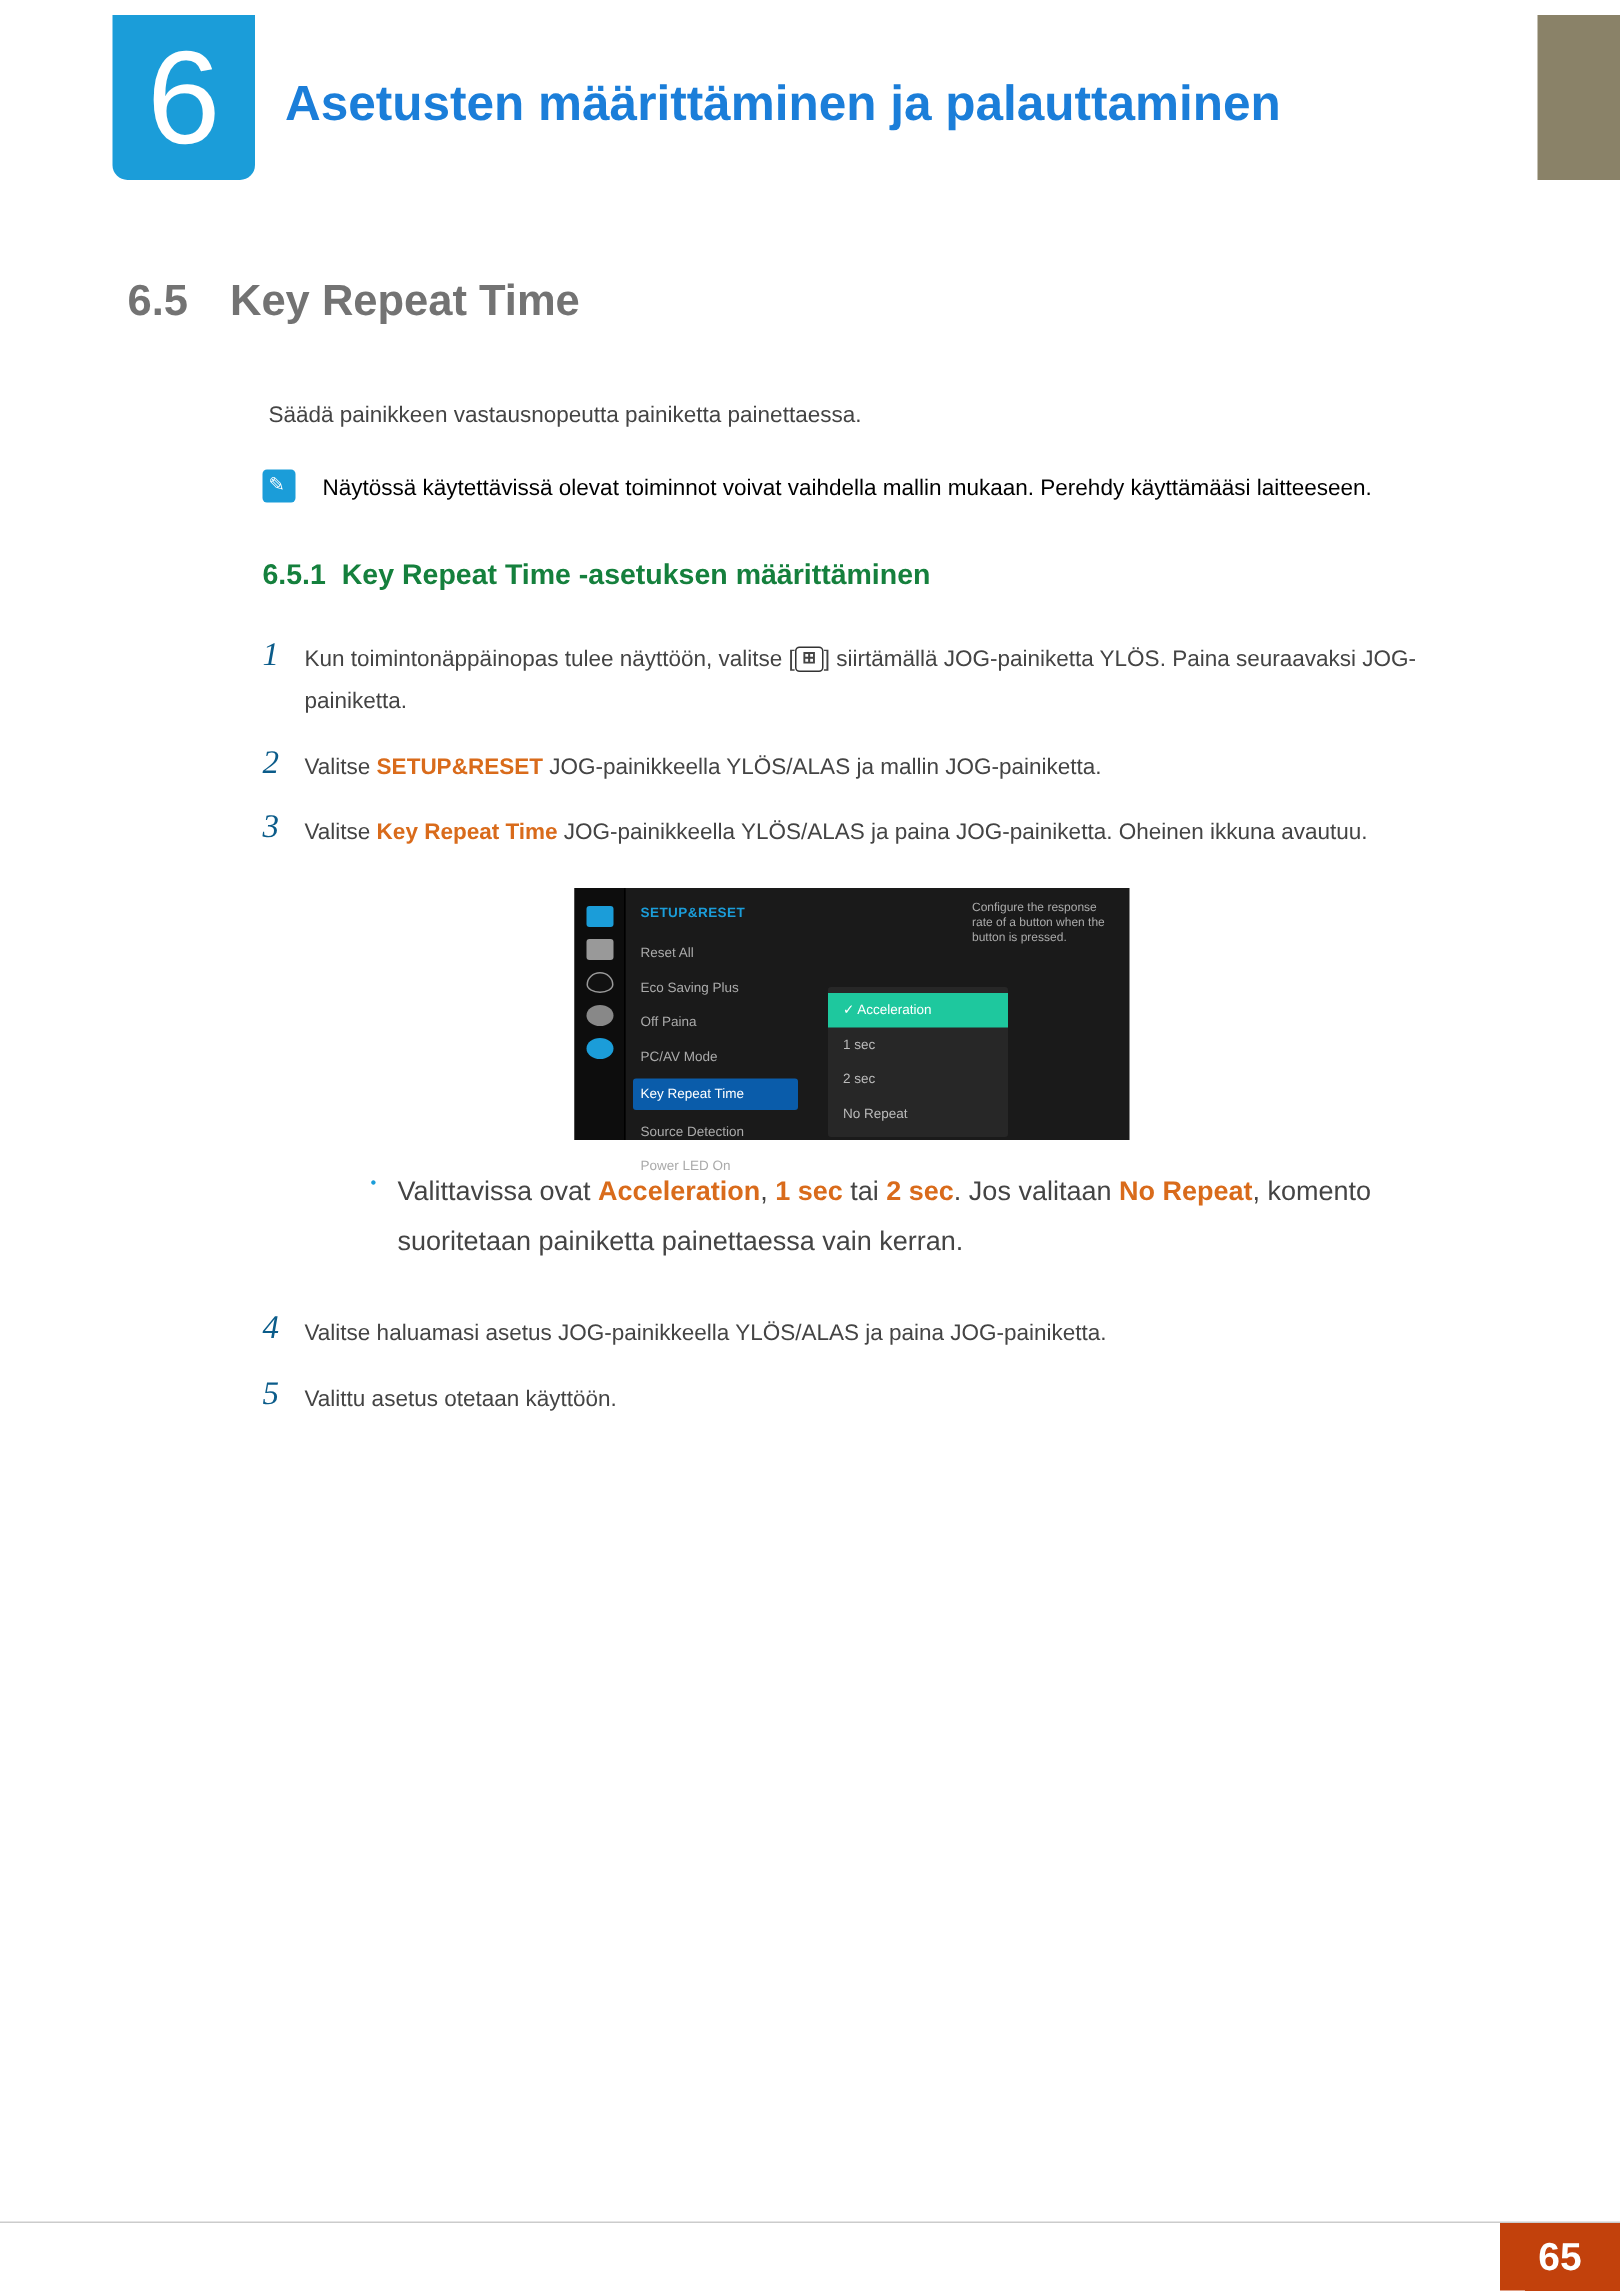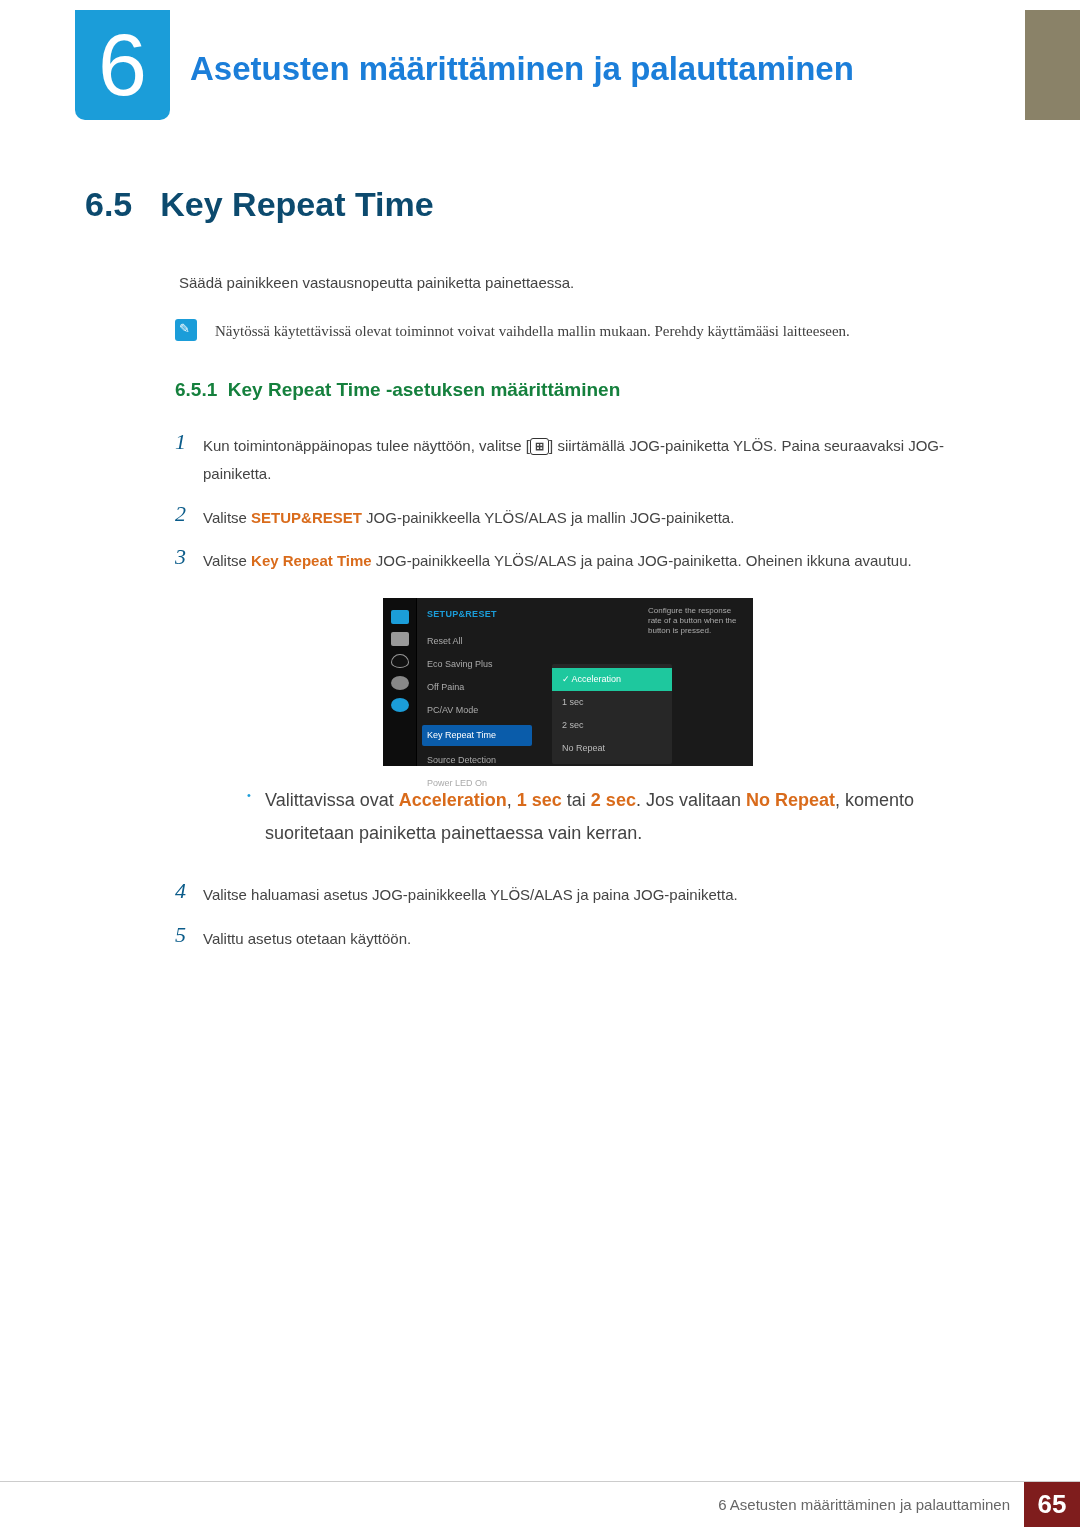--- a/index.html
+++ b/index.html
@@ -47,22 +47,22 @@
 
   
   .content {
     position: absolute;
     top: 185px;
     left: 85px;
     right: 85px;
   }
 
   .section-heading {
-    color: #0c4a6e;
-    font-size: 34px;
+    color: #737373;
+    font-size: 29px;
     font-weight: bold;
     margin-bottom: 50px;
   }
   .section-heading .num { margin-right: 28px; }
 
   .intro-text {
     font-size: 15px;
     color: #444;
     margin-left: 94px;
     margin-bottom: 28px;
@@ -86,23 +86,22 @@
   .note-icon::after {
     content: "✎";
     color: #fff;
     font-size: 13px;
     position: absolute;
     top: 2px;
     left: 4px;
   }
   .note-text {
     font-size: 15px;
-    color: #404040;
+    color: #000000;
     line-height: 1.7;
-    font-family: Liberation Serif, serif;
   }
 
   .subsection-heading {
     color: #15803d;
     font-size: 19px;
     font-weight: bold;
     margin-left: 90px;
     margin-bottom: 28px;
   }
 
@@ -240,22 +239,22 @@
     align-items: stretch;
   }
   .footer-text {
     color: #666;
     font-size: 15px;
     display: flex;
     align-items: center;
     padding-right: 14px;
   }
   .footer-page {
-    width: 56px;
-    background: #7f1d1d;
+    width: 80px;
+    background: #c2410c;
     color: #fff;
     font-size: 26px;
     font-weight: bold;
     display: flex;
     align-items: center;
     justify-content: center;
   }
 </style>
 </head>
 <body>
@@ -349,15 +348,14 @@
     </li>
 
     <li>
       <span class="step-num">5</span>
       <span class="step-body">Valittu asetus otetaan käyttöön.</span>
     </li>
   </ol>
 </div>
 
 <div class="footer">
-  <span class="footer-text">6 Asetusten määrittäminen ja palauttaminen</span>
   <span class="footer-page">65</span>
 </div>
 
 </body></html>

